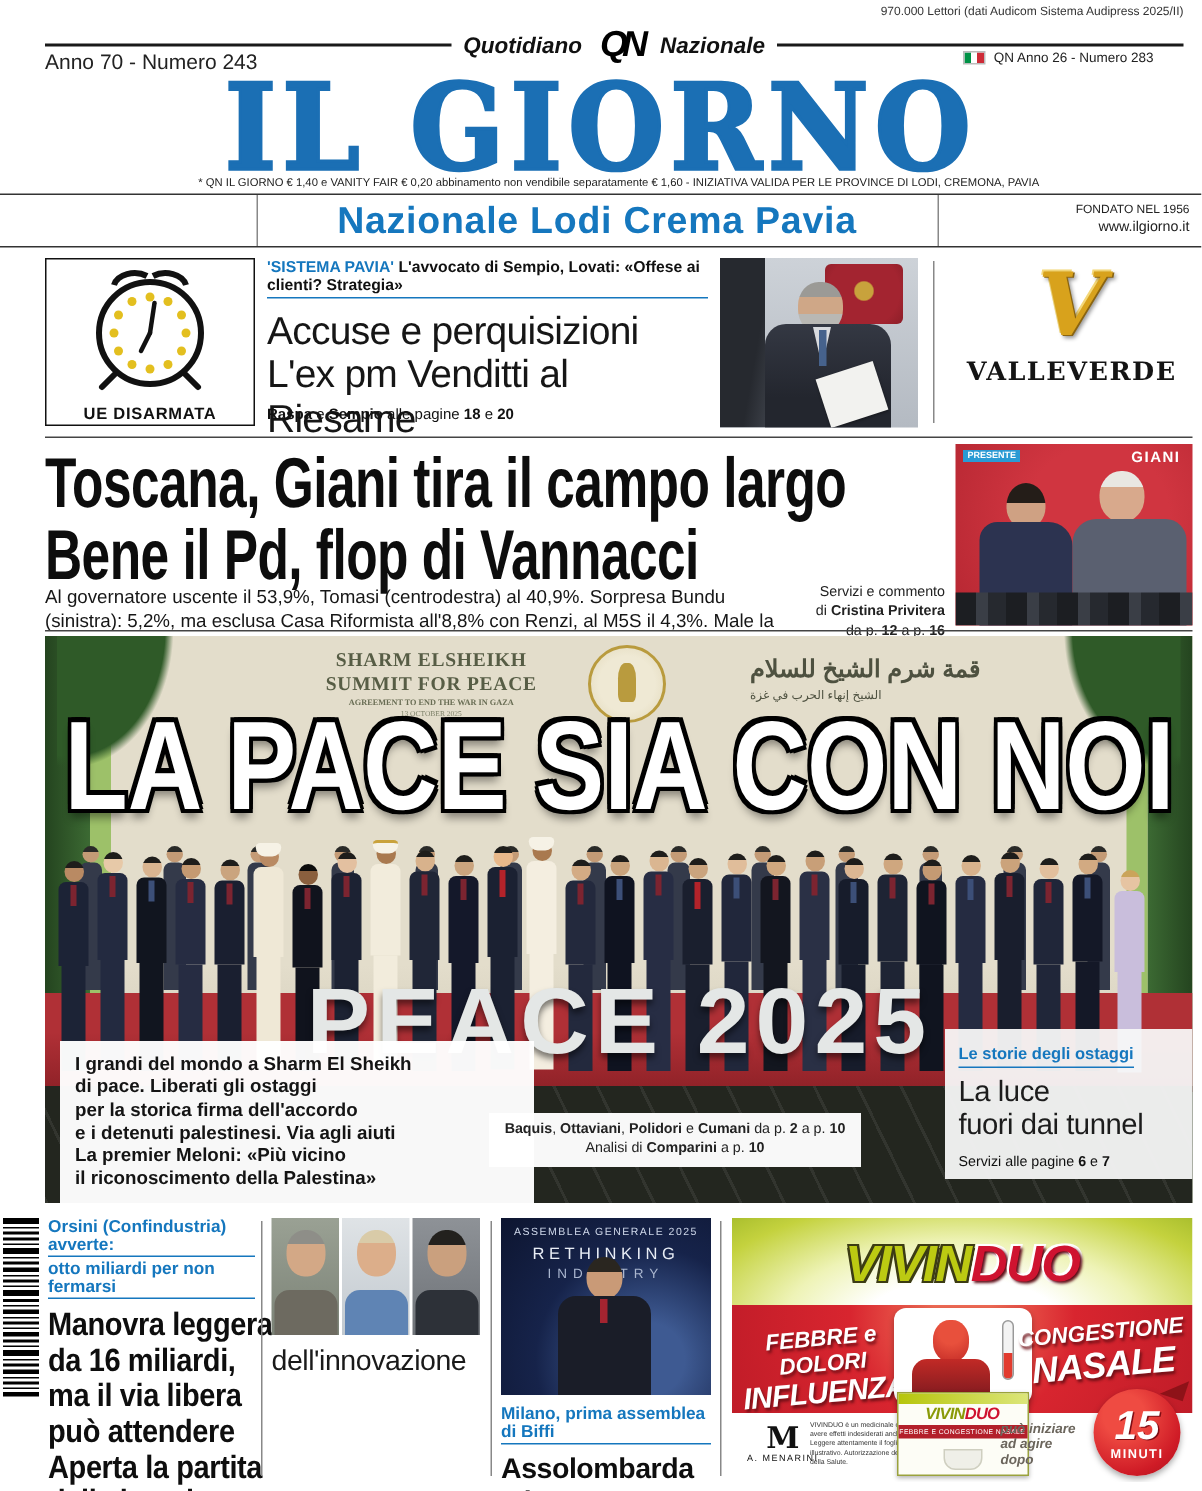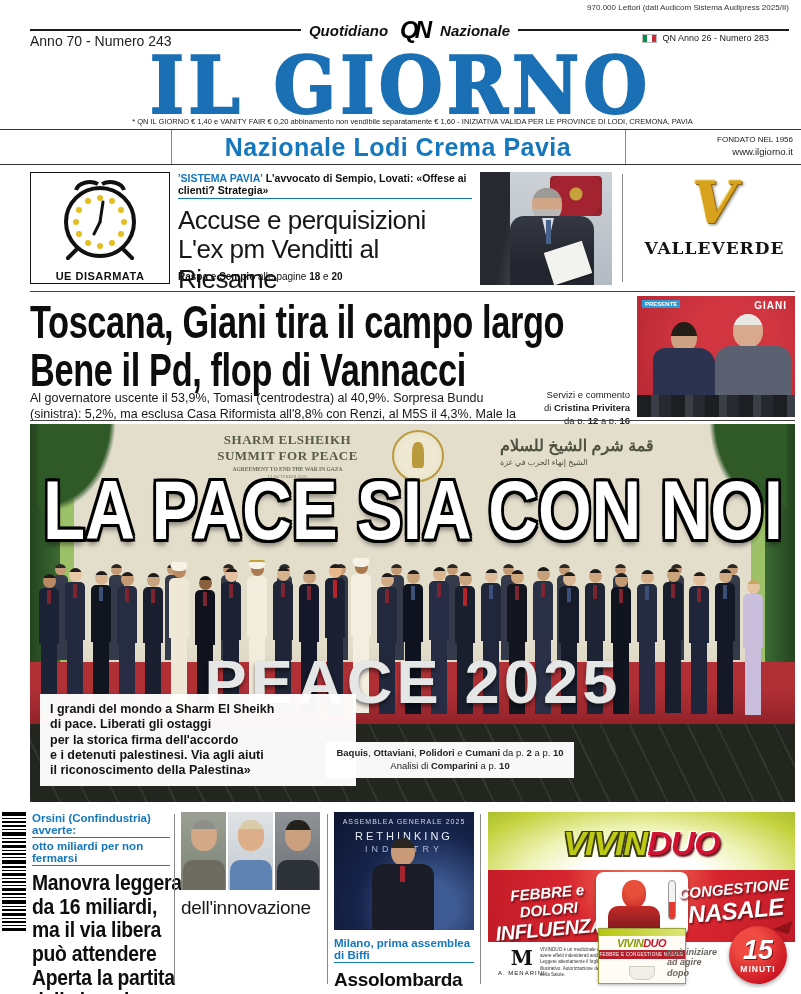--- a/index.html
+++ b/index.html
@@ -545,32 +545,43 @@
       </div>
     <div class="marble"></div>
     <div class="stage2025">PEACE 2025</div>
     <div class="peace-head">LA PACE SIA CON NOI</div>
 
     <div class="capbox">
       <div>I grandi del mondo a Sharm El Sheikh</div>
       <div>di pace. Liberati gli ostaggi</div>
       <div>per la storica firma dell'accordo</div>
       <div>e i detenuti palestinesi. Via agli aiuti</div>
+      <div>La premier Meloni: «Più vicino</div>
       <div>il riconoscimento della Palestina»</div>
     </div>
 
     <div class="credbox">
       <div>
         <span class="b">Baquis</span><span>, </span><span class="b">Ottaviani</span><span>, </span><span class="b">Polidori</span><span> e </span><span class="b">Cumani</span><span> da p. </span><span class="b">2</span><span> a p. </span><span class="b">10</span>
       </div>
       <div>
         <span>Analisi di </span><span class="b">Comparini</span><span> a p. </span><span class="b">10</span>
       </div>
     </div>
 
+    <div class="hostbox">
+      <div class="kick blue">Le storie degli ostaggi</div>
+      <div class="host-head">
+        <div>La luce</div>
+        <div>fuori dai tunnel</div>
+      </div>
+      <div class="host-by">
+        <span>Servizi alle pagine </span><span class="b">6</span><span> e </span><span class="b">7</span>
+      </div>
+    </div>
   </div>
 
   <div class="abs barcode" id="barcode">
       <div style="height: 4px;"></div>
       <div style="height: 1px;"></div>
       <div style="height: 2px;"></div>
       <div style="height: 2px;"></div>
       <div style="height: 1px;"></div>
       <div style="height: 4px;"></div>
       <div style="height: 1px;"></div>

